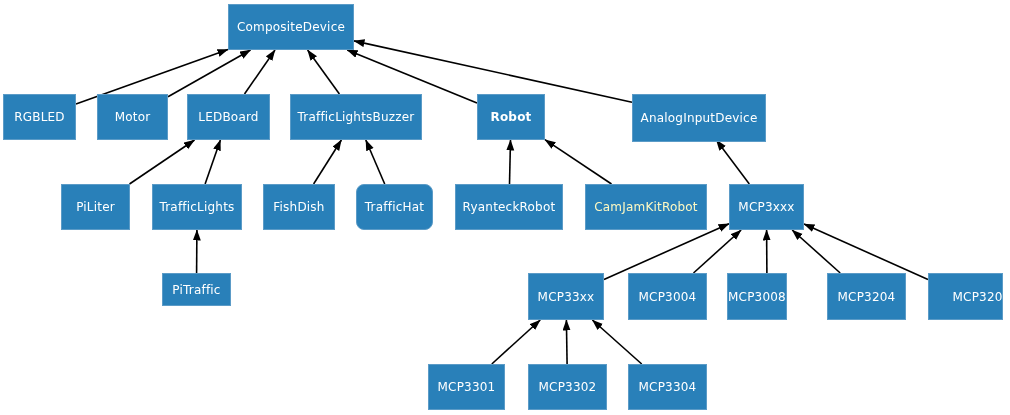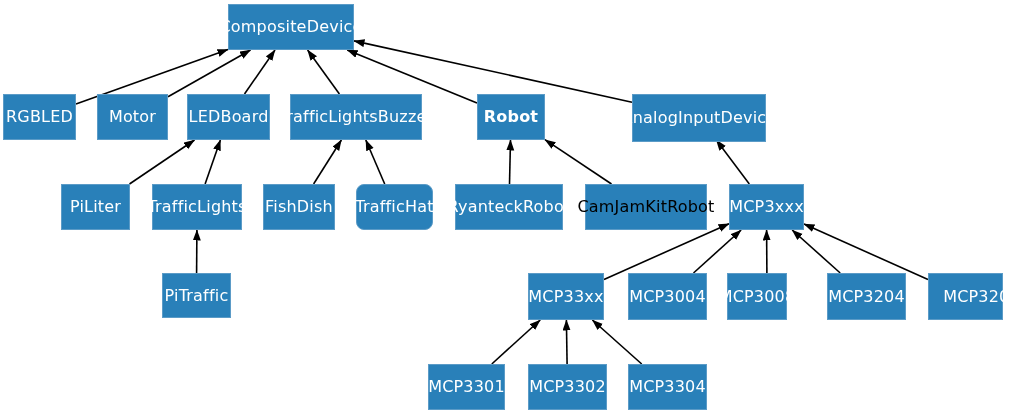--- a/index.html
+++ b/index.html
@@ -22,21 +22,21 @@
     width: 1010px;
     height: 415px;
   }
   .node {
     position: absolute;
     display: flex;
     align-items: center;
     justify-content: center;
     box-sizing: border-box;
     border: 1px solid #5b9bc7;
-    font-size: 16px;
+    font-size: 12px;
     line-height: 1;
     letter-spacing: 0.2px;
     cursor: pointer;
     user-select: none;
     white-space: nowrap;
   }
 </style>
 </head>
 <body>
 
@@ -102,27 +102,27 @@
       </div>
       <div class="node" style="left: 263px; top: 184px; width: 72px; height: 46px; background: rgb(41, 128, 185); border-color: rgb(91, 155, 199); color: rgb(255, 255, 255);">
         <span>FishDish</span>
       </div>
       <div class="node" style="left: 356px; top: 184px; width: 77px; height: 46px; background: rgb(41, 128, 185); border-color: rgb(91, 155, 199); color: rgb(255, 255, 255); border-radius: 8px;">
         <span>TrafficHat</span>
       </div>
       <div class="node" style="left: 455px; top: 184px; width: 108px; height: 46px; background: rgb(41, 128, 185); border-color: rgb(91, 155, 199); color: rgb(255, 255, 255);">
         <span>RyanteckRobot</span>
       </div>
-      <div class="node" style="left: 585px; top: 184px; width: 122px; height: 46px; background: rgb(41, 128, 185); border-color: rgb(91, 155, 199); color: #000000;">
+      <div class="node" style="left: 585px; top: 184px; width: 122px; height: 46px; background: rgb(41, 128, 185); border-color: rgb(91, 155, 199); color: #fef9c3;">
         <span>CamJamKitRobot</span>
       </div>
       <div class="node" style="left: 729px; top: 184px; width: 75px; height: 46px; background: rgb(41, 128, 185); border-color: rgb(91, 155, 199); color: rgb(255, 255, 255);">
         <span>MCP3xxx</span>
       </div>
-      <div class="node" style="left: 162px; top: 273px; width: 69px; height: 45px; background: rgb(41, 128, 185); border-color: rgb(91, 155, 199); color: rgb(255, 255, 255);">
+      <div class="node" style="left: 162px; top: 273px; width: 69px; height: 33px; background: rgb(41, 128, 185); border-color: rgb(91, 155, 199); color: rgb(255, 255, 255);">
         <span>PiTraffic</span>
       </div>
       <div class="node" style="left: 528px; top: 273px; width: 76px; height: 47px; background: rgb(41, 128, 185); border-color: rgb(91, 155, 199); color: rgb(255, 255, 255);">
         <span>MCP33xx</span>
       </div>
       <div class="node" style="left: 628px; top: 273px; width: 79px; height: 47px; background: rgb(41, 128, 185); border-color: rgb(91, 155, 199); color: rgb(255, 255, 255);">
         <span>MCP3004</span>
       </div>
       <div class="node" style="left: 727px; top: 273px; width: 60px; height: 47px; background: rgb(41, 128, 185); border-color: rgb(91, 155, 199); color: rgb(255, 255, 255);">
         <span>MCP3008</span>

